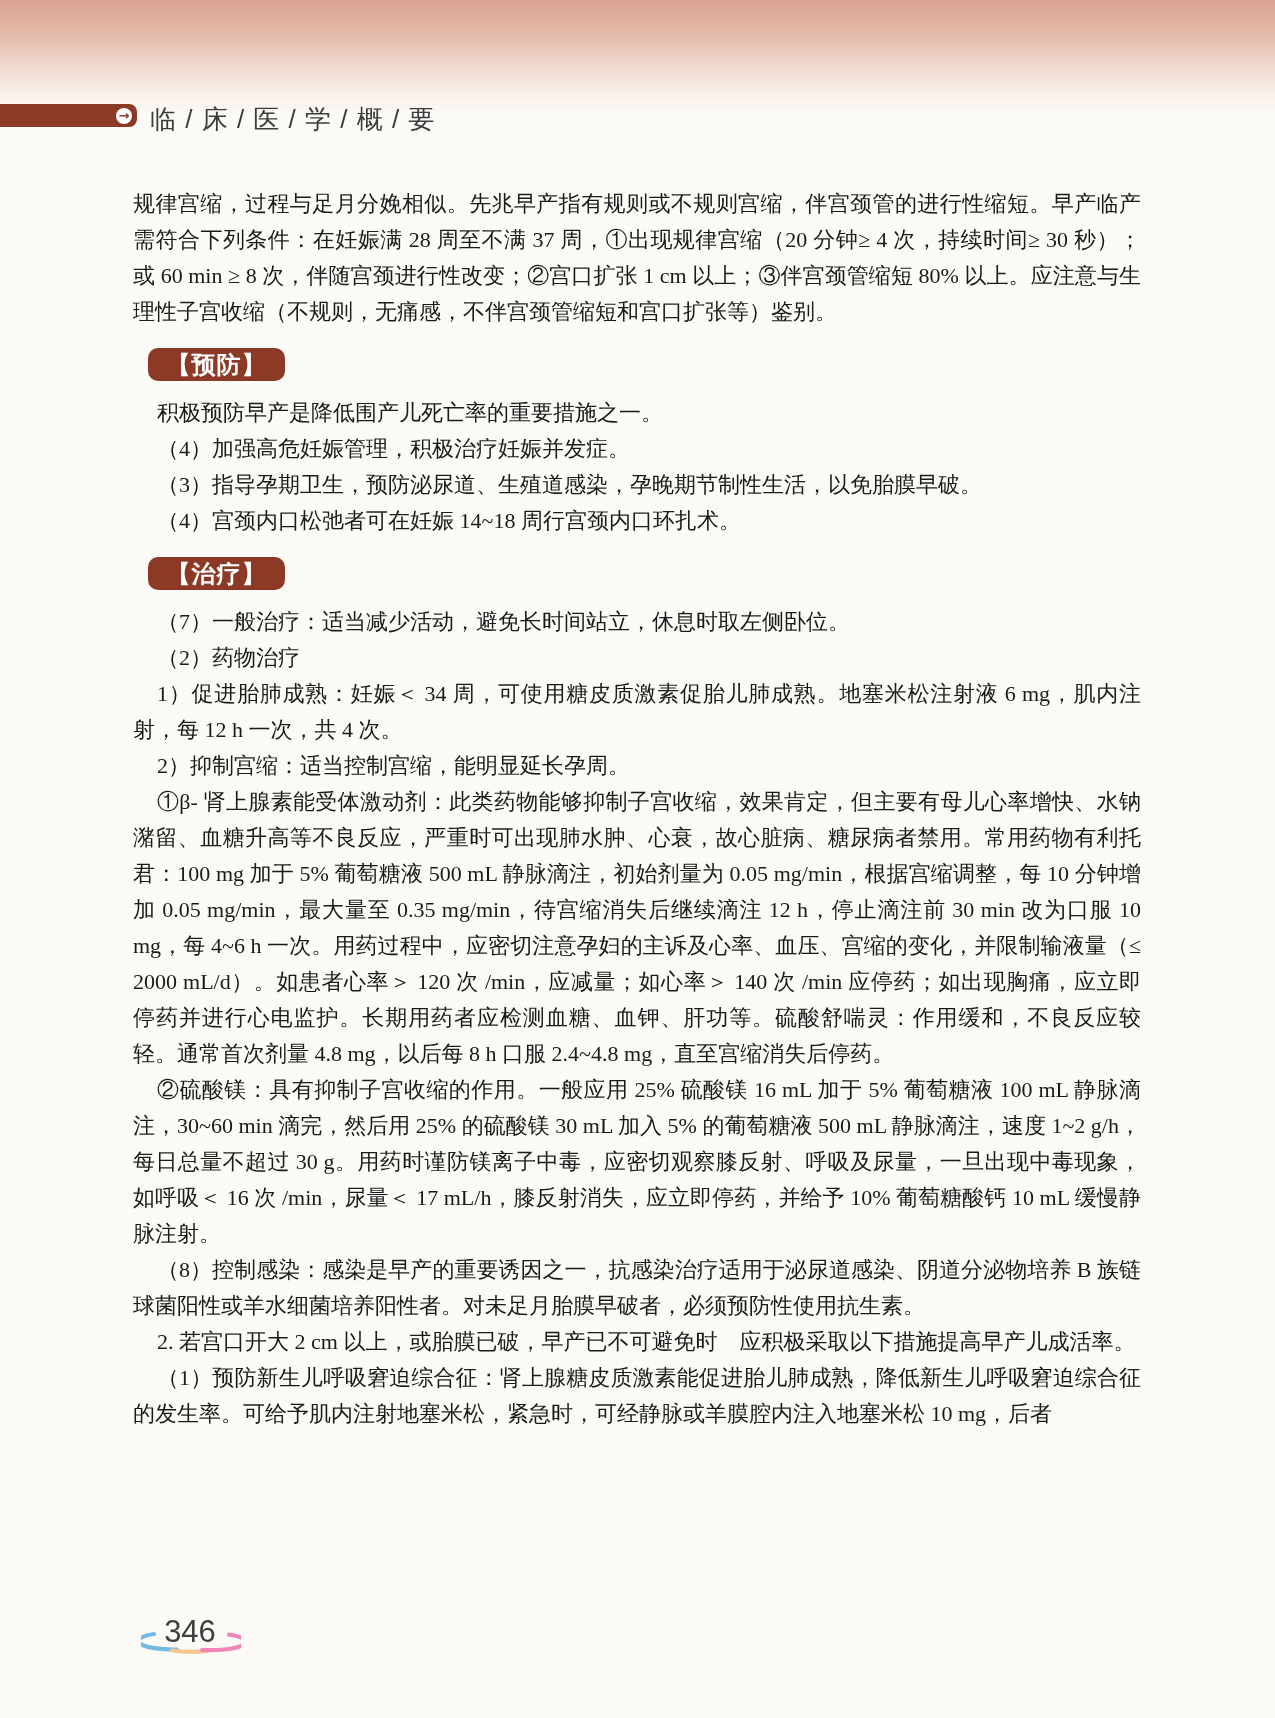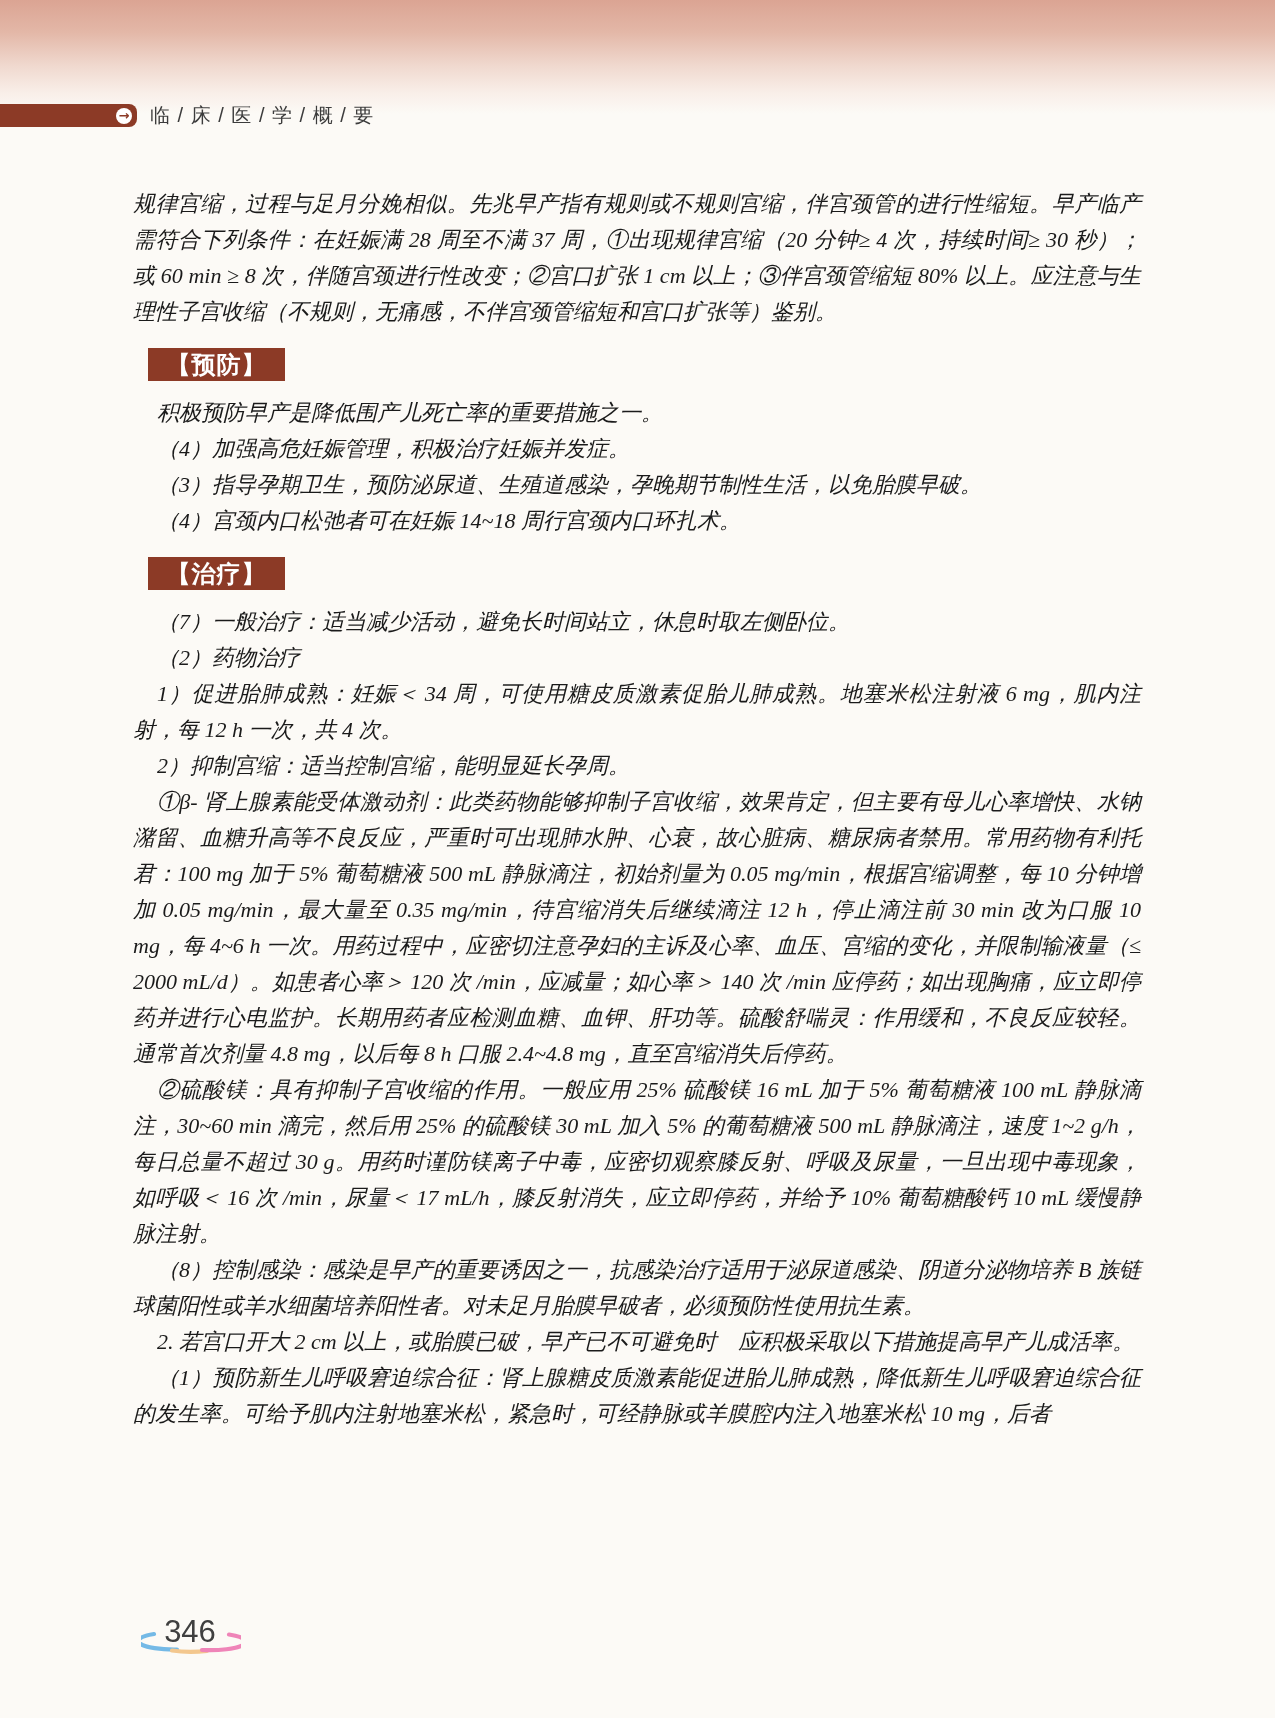--- a/index.html
+++ b/index.html
@@ -36,43 +36,44 @@
     display: flex; align-items: center; justify-content: center;
   }
   .arrow-glyph {
     color: #8c3a26; font-size: 13px; font-weight: bold;
     font-family: "DejaVu Sans", sans-serif;
     line-height: 1; transform: translateY(-0.5px);
   }
   .book-title {
     position: absolute; left: 150px; top: -2px;
     font-family: "Liberation Sans", "DejaVu Sans", sans-serif;
-    font-size: 20px; color: #3c3c3c; letter-spacing: 1px;
+    font-size: 26px; color: #3c3c3c; letter-spacing: 1px;
     white-space: nowrap;
   }
   .content {
     position: absolute; left: 133px; top: 186px;
     width: 1008px;
     font-size: 22px; line-height: 36px;
     color: #1a1a1a;
     text-align: justify;
   }
-  .para { margin: 0; text-indent: 24px; font-style: italic; }
+  .para { margin: 0; text-indent: 24px; }
   .para.continuation { text-indent: 0; }
   .section-heading {
     margin: 18px 0 14px 15px;
     width: 137px; height: 33px;
     background: #8c3a26;
     color: #ffffff;
     font-family: "Liberation Sans", "DejaVu Sans", sans-serif;
     font-weight: bold;
     font-size: 24px; line-height: 33px;
     text-align: center;
     letter-spacing: 1px;
     text-indent: 0;
+    border-radius: 10px;
   }
   .footer {
     position: absolute; left: 141px; top: 1603px;
     width: 100px; height: 54px;
   }
 </style>
 </head>
 <body>
 
 <div class="page">

